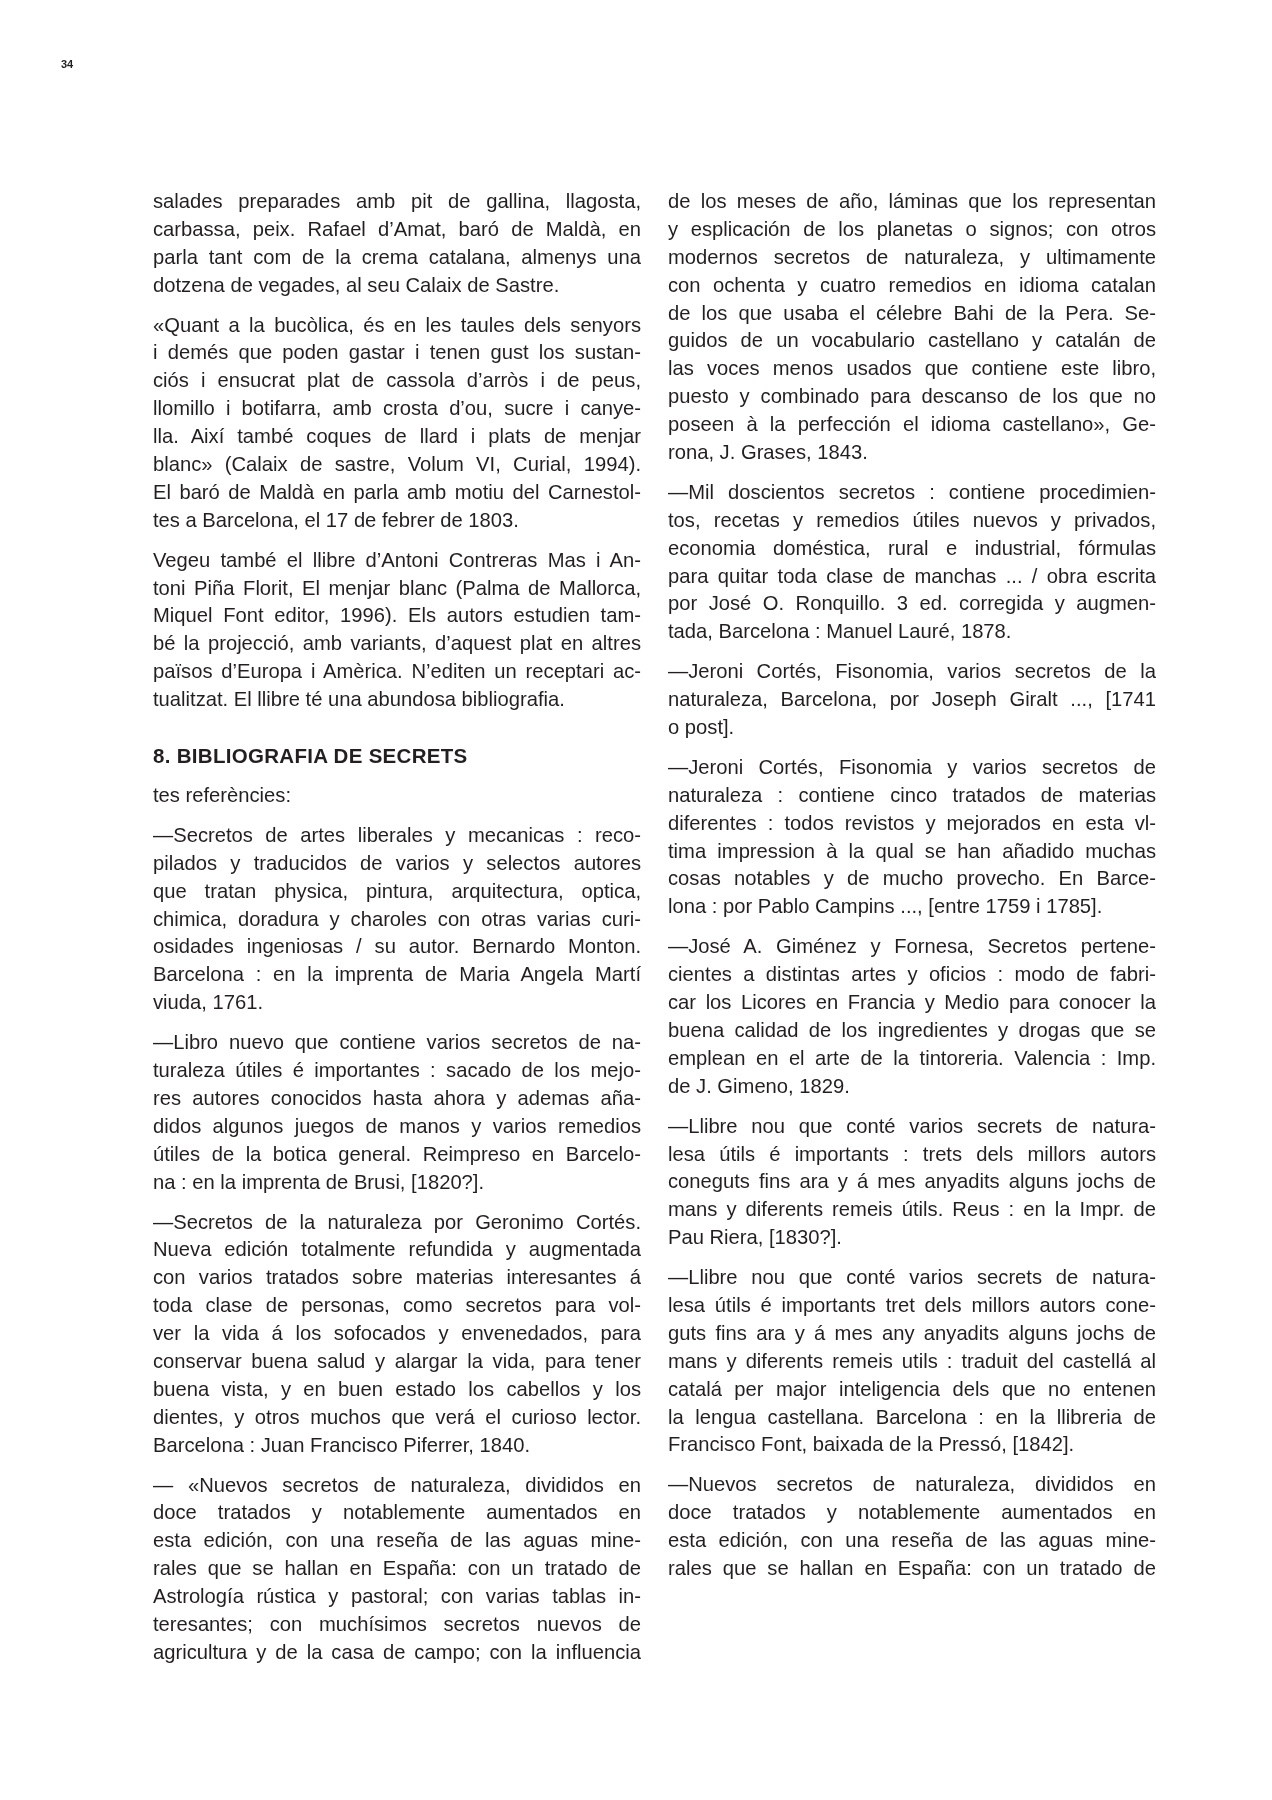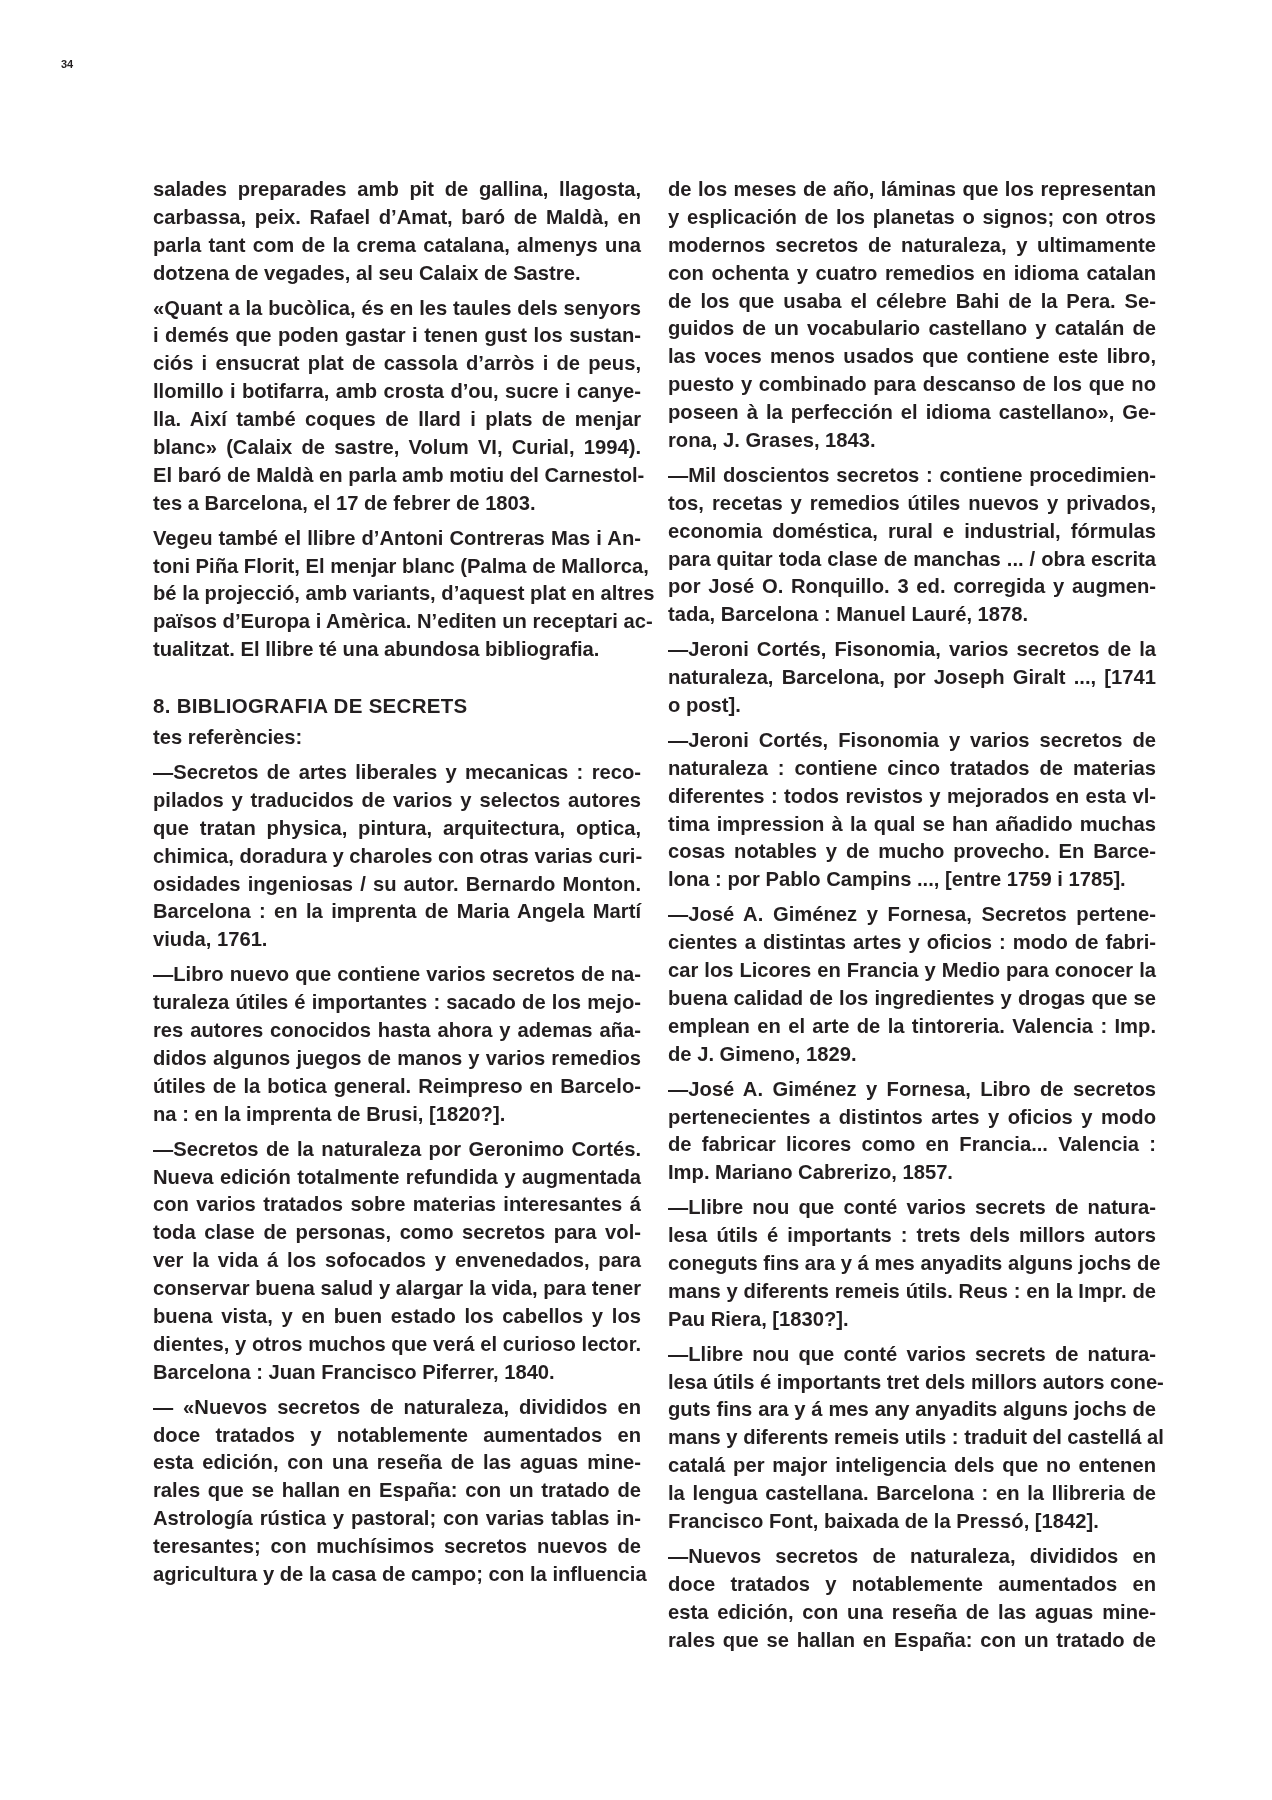--- a/index.html
+++ b/index.html
@@ -2,21 +2,21 @@
 <html><head>
 <meta charset="utf-8">
 <style>
   html, body { margin: 0; padding: 0; background: #ffffff; }
   body { width: 1272px; height: 1800px; position: relative; overflow: hidden;
          font-family: "Liberation Sans", "DejaVu Sans", sans-serif; color: #231f20; }
   .page-number { position: absolute; left: 61px; top: 58px; font-size: 11px; font-weight: bold; }
   .column { position: absolute; top: 176px; width: 488px; font-size: 20.2px; line-height: 27.9px; }
   .col-left { left: 153px; }
   .col-right { left: 668px; }
-  .para { margin: 0 0 7px 0; font-weight: bold; }
+  .para { margin: 12px 0 7px 0; }
   .line { display: block; text-align: justify; text-align-last: justify; white-space: nowrap; height: 27.9px; }
   .line.last { text-align-last: left; }
   .heading { font-weight: bold; font-size: 20.5px; letter-spacing: 0.3px; margin: 28px 0 4px 0; height: 28px; line-height: 28px; }
 </style>
 </head>
 <body>
 
 <div class="page-number">34</div>
 
 <div class="column col-left">
@@ -33,20 +33,21 @@
         <span class="line">ciós i ensucrat plat de cassola d’arròs i de peus,</span>
         <span class="line">llomillo i botifarra, amb crosta d’ou, sucre i canye-</span>
         <span class="line">lla. Així també coques de llard i plats de menjar</span>
         <span class="line">blanc» (Calaix de sastre, Volum VI, Curial, 1994).</span>
         <span class="line">El baró de Maldà en parla amb motiu del Carnestol-</span>
         <span class="line last">tes a Barcelona, el 17 de febrer de 1803.</span>
       </div>
       <div class="para">
         <span class="line">Vegeu també el llibre d’Antoni Contreras Mas i An-</span>
         <span class="line">toni Piña Florit, El menjar blanc (Palma de Mallorca,</span>
+        <span class="line">Miquel Font editor, 1996). Els autors estudien tam-</span>
         <span class="line">bé la projecció, amb variants, d’aquest plat en altres</span>
         <span class="line">països d’Europa i Amèrica. N’editen un receptari ac-</span>
         <span class="line last">tualitzat. El llibre té una abundosa bibliografia.</span>
       </div>
     </div>
   <div class="heading">8. BIBLIOGRAFIA DE SECRETS</div>
   <div id="left-after">
       <div class="para">
         <span class="line last">tes referències:</span>
       </div>
@@ -127,26 +128,20 @@
       </div>
       <div class="para">
         <span class="line">—José A. Giménez y Fornesa, Secretos pertene-</span>
         <span class="line">cientes a distintas artes y oficios : modo de fabri-</span>
         <span class="line">car los Licores en Francia y Medio para conocer la</span>
         <span class="line">buena calidad de los ingredientes y drogas que se</span>
         <span class="line">emplean en el arte de la tintoreria. Valencia : Imp.</span>
         <span class="line last">de J. Gimeno, 1829.</span>
       </div>
       <div class="para">
-        <span class="line">—José A. Giménez y Fornesa, Libro de secretos</span>
-        <span class="line">pertenecientes a distintos artes y oficios y modo</span>
-        <span class="line">de fabricar licores como en Francia... Valencia :</span>
-        <span class="line last">Imp. Mariano Cabrerizo, 1857.</span>
-      </div>
-      <div class="para">
         <span class="line">—Llibre nou que conté varios secrets de natura-</span>
         <span class="line">lesa útils é importants : trets dels millors autors</span>
         <span class="line">coneguts fins ara y á mes anyadits alguns jochs de</span>
         <span class="line">mans y diferents remeis útils. Reus : en la Impr. de</span>
         <span class="line last">Pau Riera, [1830?].</span>
       </div>
       <div class="para">
         <span class="line">—Llibre nou que conté varios secrets de natura-</span>
         <span class="line">lesa útils é importants tret dels millors autors cone-</span>
         <span class="line">guts fins ara y á mes any anyadits alguns jochs de</span>

